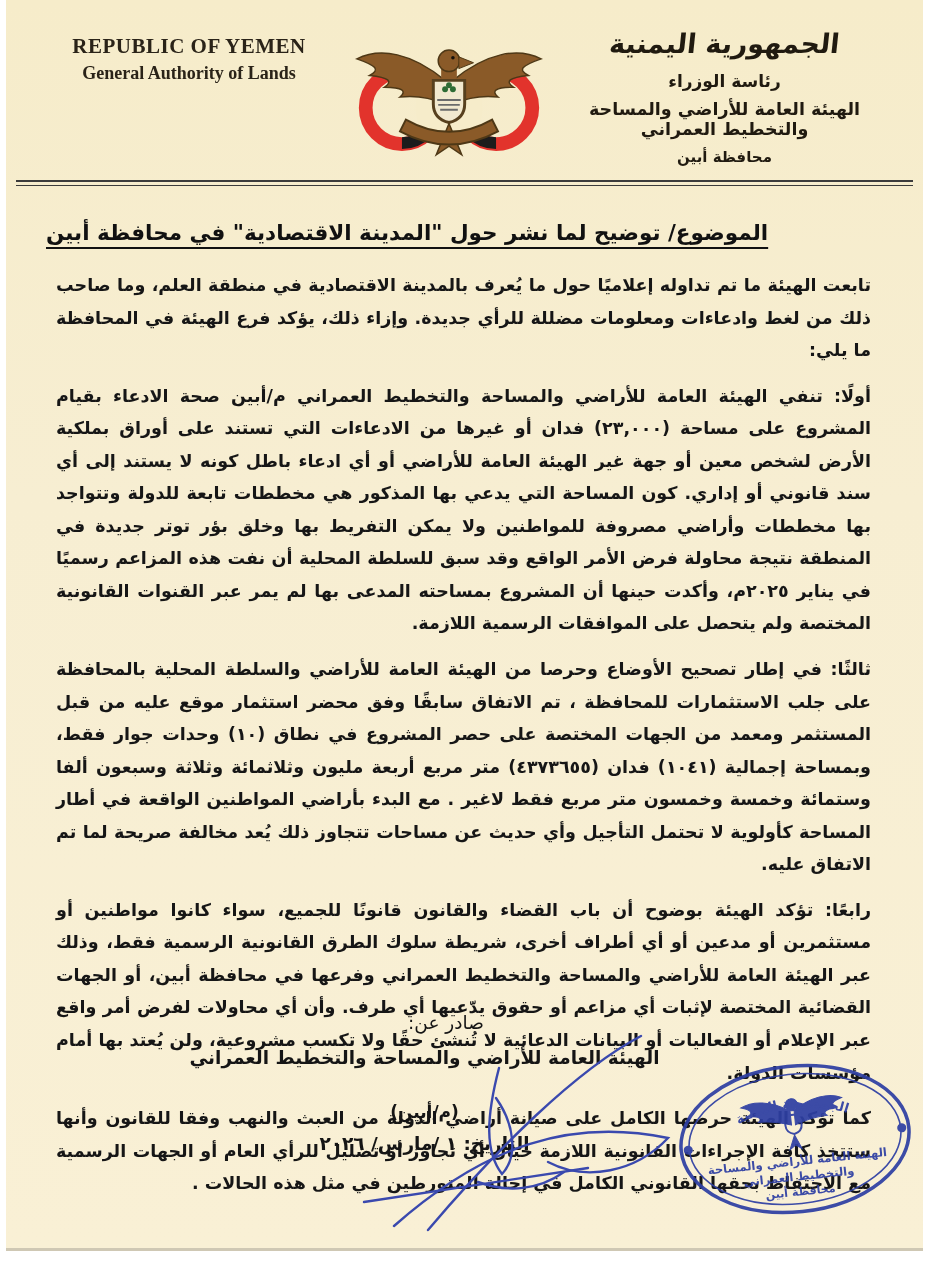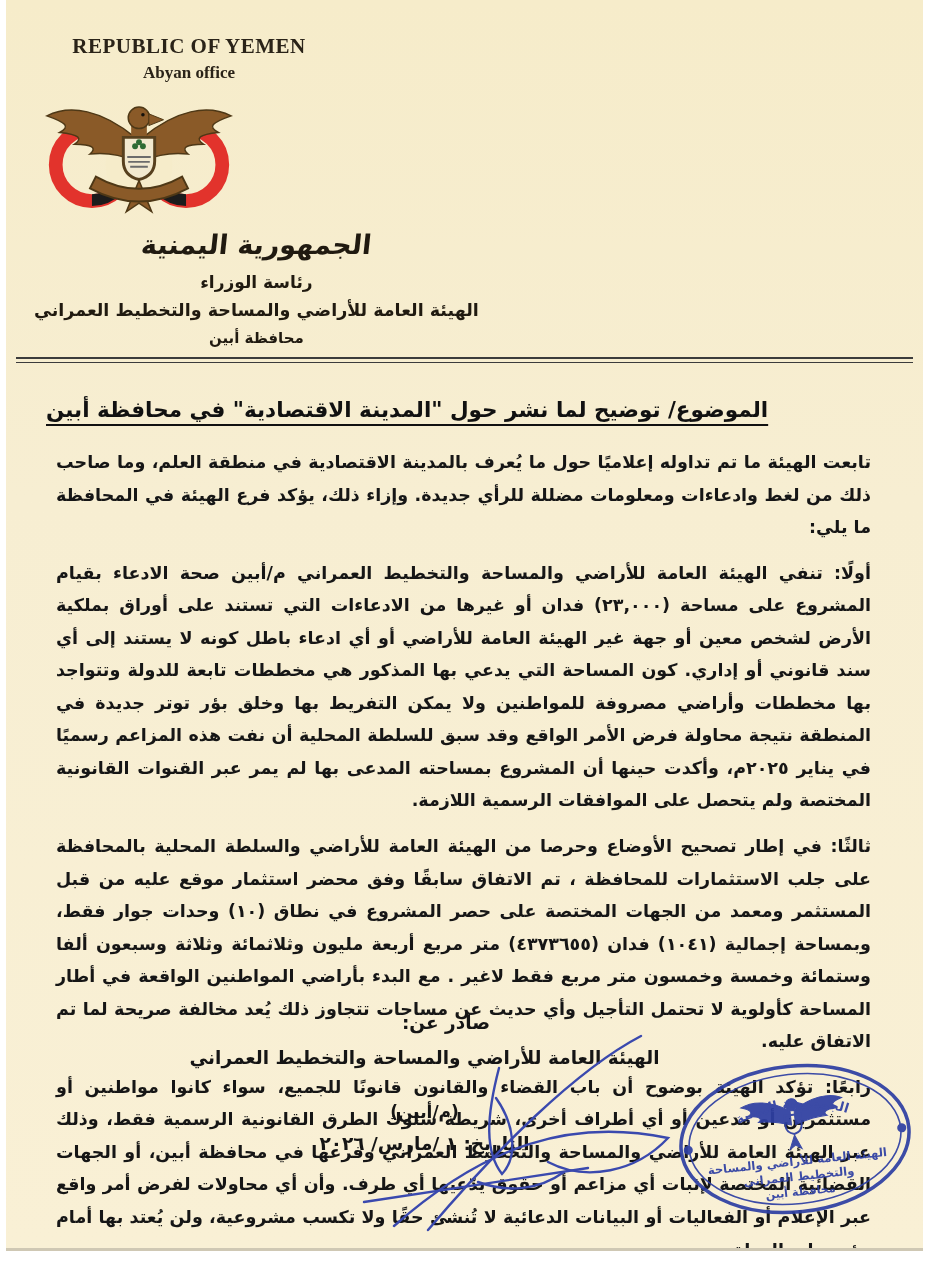--- a/index.html
+++ b/index.html
@@ -6,21 +6,21 @@
   body{width:929px;height:1286px;position:relative;font-family:"DejaVu Sans","Liberation Sans",sans-serif;}
   .paper{
     position:relative;
     margin-left:6px;
     width:917px;height:1248px;
     background:linear-gradient(180deg,#f6ecca 0%,#f7eed2 40%,#f9f0d5 100%);
     border-bottom:3px solid #cfc8b4;
     overflow:hidden;
   }
   
-  .letterhead{display:flex;align-items:flex-start;padding:26px 28px 0 28px;flex-direction:column;}
+  .letterhead{display:flex;align-items:flex-start;padding:26px 28px 0 28px;}
   .lh-en{width:310px;text-align:center;color:#2a2318;font-family:"Liberation Serif","DejaVu Serif",serif;font-weight:bold;padding-top:8px;}
   .lh-en .en1{font-size:21px;letter-spacing:.5px;}
   .lh-en .en2{font-size:20px;margin-top:4px;}
   .lh-en .en3,.lh-en .en4{font-size:18px;margin-top:4px;}
   .lh-en .en5{font-size:17px;margin-top:4px;}
   .lh-emblem{width:210px;display:flex;justify-content:center;padding-top:2px;}
   .lh-ar{flex:1;text-align:center;color:#201a10;direction:rtl;}
   .lh-ar .ar1{font-size:27px;font-weight:bold;transform:skewX(-6deg);margin-top:2px;}
   .lh-ar .ar2{font-size:17px;font-weight:bold;margin-top:12px;text-align:center;}
   .lh-ar .ar3{font-size:17.5px;font-weight:bold;margin-top:8px;}
@@ -35,38 +35,38 @@
   }
   
   .body-text{direction:rtl;padding:0 52px 0 50px;color:#161616;}
   .body-text p{
     font-size:17.5px;font-weight:bold;line-height:1.86;
     text-align:justify;text-justify:inter-word;
     margin:0 0 13px 0;
   }
   
   .sig{position:absolute;left:0;right:80px;top:1012px;text-align:center;direction:rtl;color:#151515;z-index:1;}
-  .sig-issued{font-size:18.5px;font-weight:bold;padding-left:43px;}
+  .sig-issued{font-size:18.5px;font-weight:normal;padding-left:43px;}
   .sig-auth{font-size:18.5px;font-weight:bold;margin-top:14px;}
   .sig-branch{font-size:17px;font-weight:bold;margin-top:34px;}
   .sig-date{font-size:18.5px;font-weight:bold;margin-top:11px;}
   .scribble{position:absolute;left:330px;top:1030px;width:350px;height:205px;z-index:3;pointer-events:none;}
   
   .stamp{position:absolute;left:662px;top:1058px;width:254px;height:162px;transform:rotate(-6deg);opacity:.93;z-index:2;}
   .stamp text{font-weight:bold;fill:#2e3fa3;}
 </style>
 </head>
 <body>
 
 <div class="paper">
 
   <header class="letterhead">
     <div class="lh-en">
       <div class="en1">REPUBLIC OF YEMEN</div>
-      <div class="en5">Abyan office</div>
+      <div class="en3">General Authority of Lands</div>
     </div>
 
     <div class="lh-emblem">
       <svg width="196" height="142" viewBox="0 0 200 142" aria-hidden="true">
 
         <circle cx="52" cy="80" r="37" fill="none" stroke="#e2332c" stroke-width="14"></circle>
         <circle cx="148" cy="80" r="37" fill="none" stroke="#e2332c" stroke-width="14"></circle>
 
         <path d="M52,44 a36,36 0 0 1 0,72" fill="none" stroke="#1c1c1c" stroke-width="12"></path>
         <path d="M148,116 a36,36 0 0 1 0,-72" fill="none" stroke="#1c1c1c" stroke-width="12"></path>

